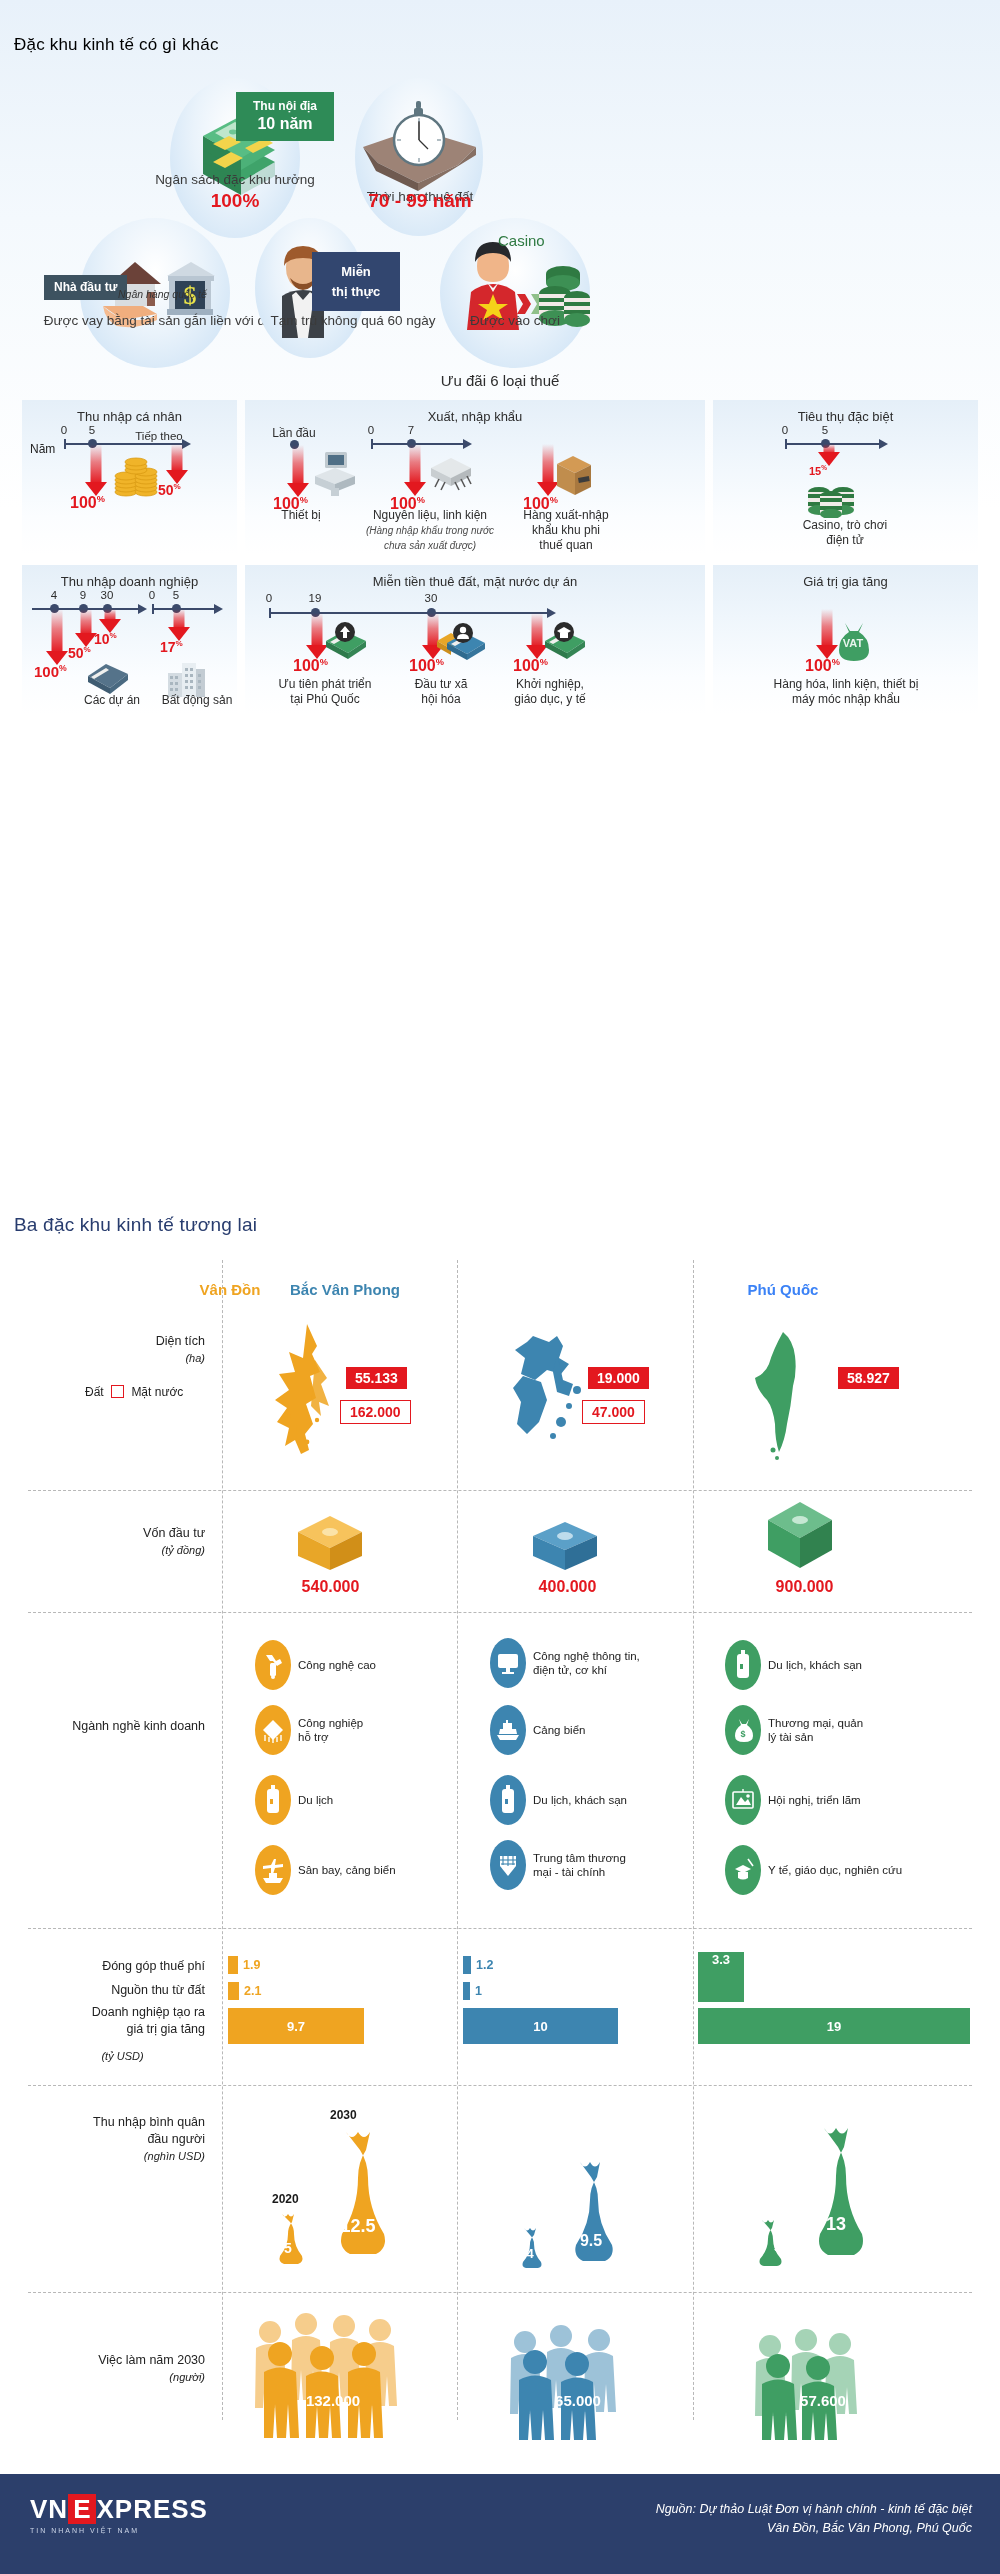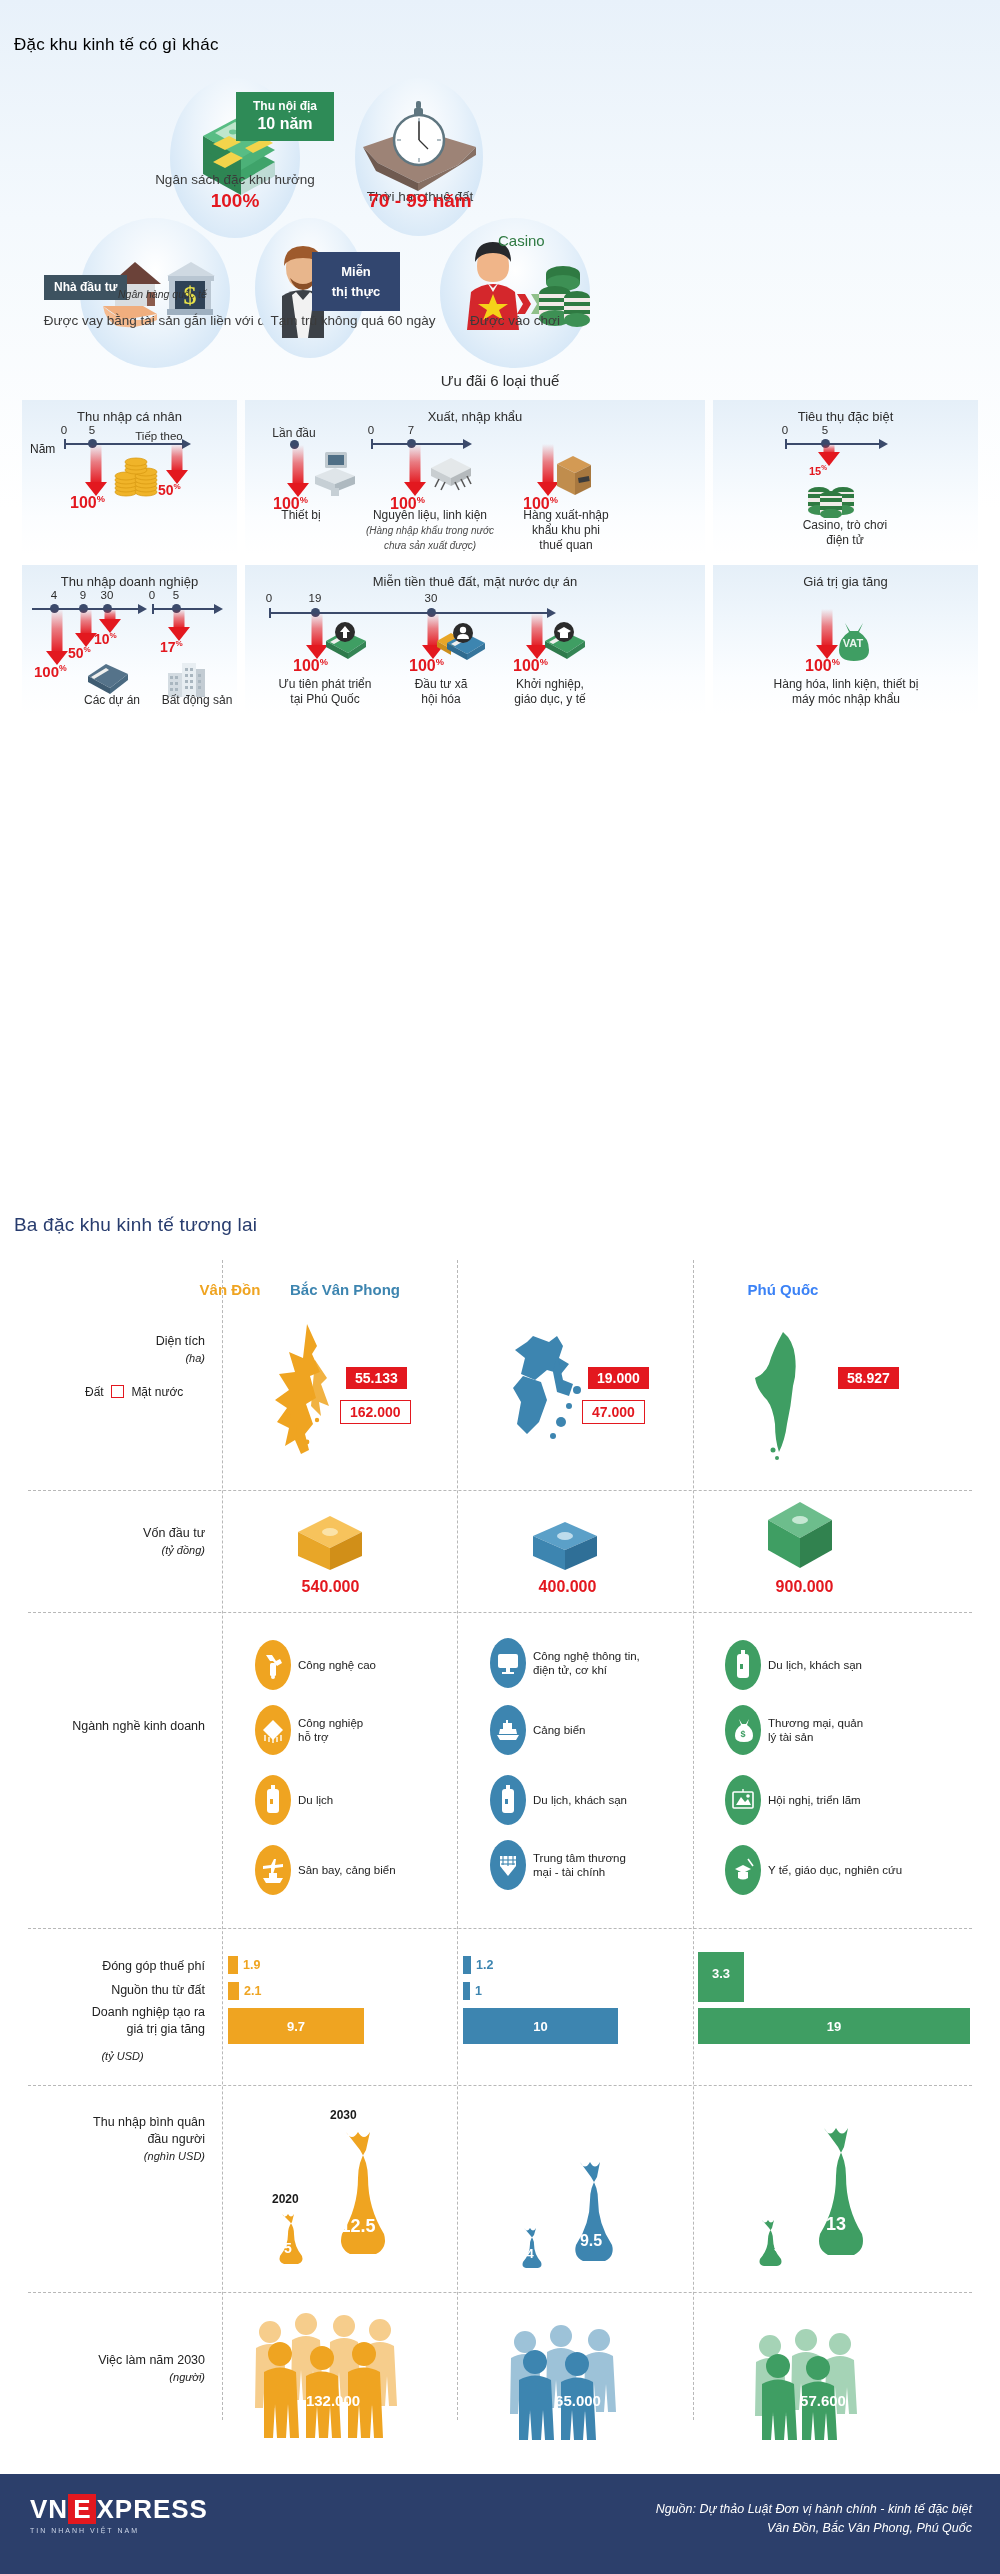--- a/index.html
+++ b/index.html
@@ -738,21 +738,21 @@
 </div>
 <div class="bar" style="left:463px;top:1982px;height:18px;">
   <div class="fill" style="width:7px;background:#3d85b0;"></div>
   <div class="lab" style="color:#3d85b0;">1</div>
 </div>
 <div class="bar" style="left:463px;top:2008px;height:36px;width:155px;background:#3d85b0;">
   <div class="labin">10</div>
 </div>
 
 <div class="bar" style="left:698px;top:1952px;height:50px;width:46px;background:#3f9e63;align-items:flex-start;">
-  <div class="labin" style="margin-top:14px;">3.3</div>
+  <div class="labin" style="">3.3</div>
 </div>
 <div class="bar" style="left:698px;top:2008px;height:36px;width:272px;background:#3f9e63;">
   <div class="labin">19</div>
 </div>
 
 <div class="hline" style="top:2085px;"></div>
 
 <div class="rowlabel" style="left:40px;top:2114px;width:165px;">
   Thu nhập bình quân<br>đầu người<br><i>(nghìn USD)</i>
 </div>

